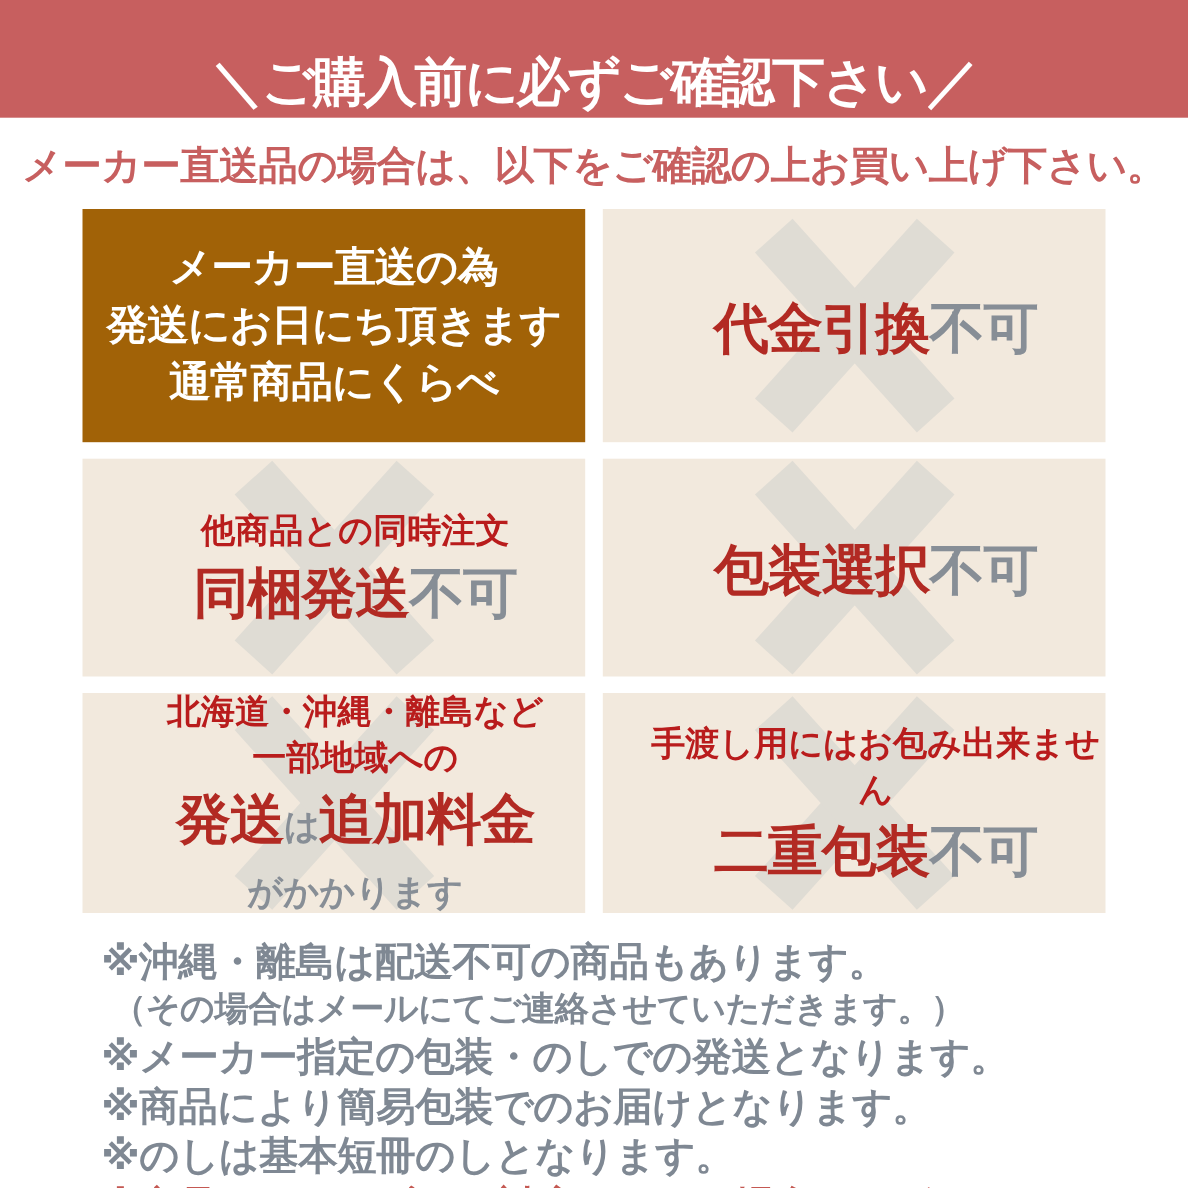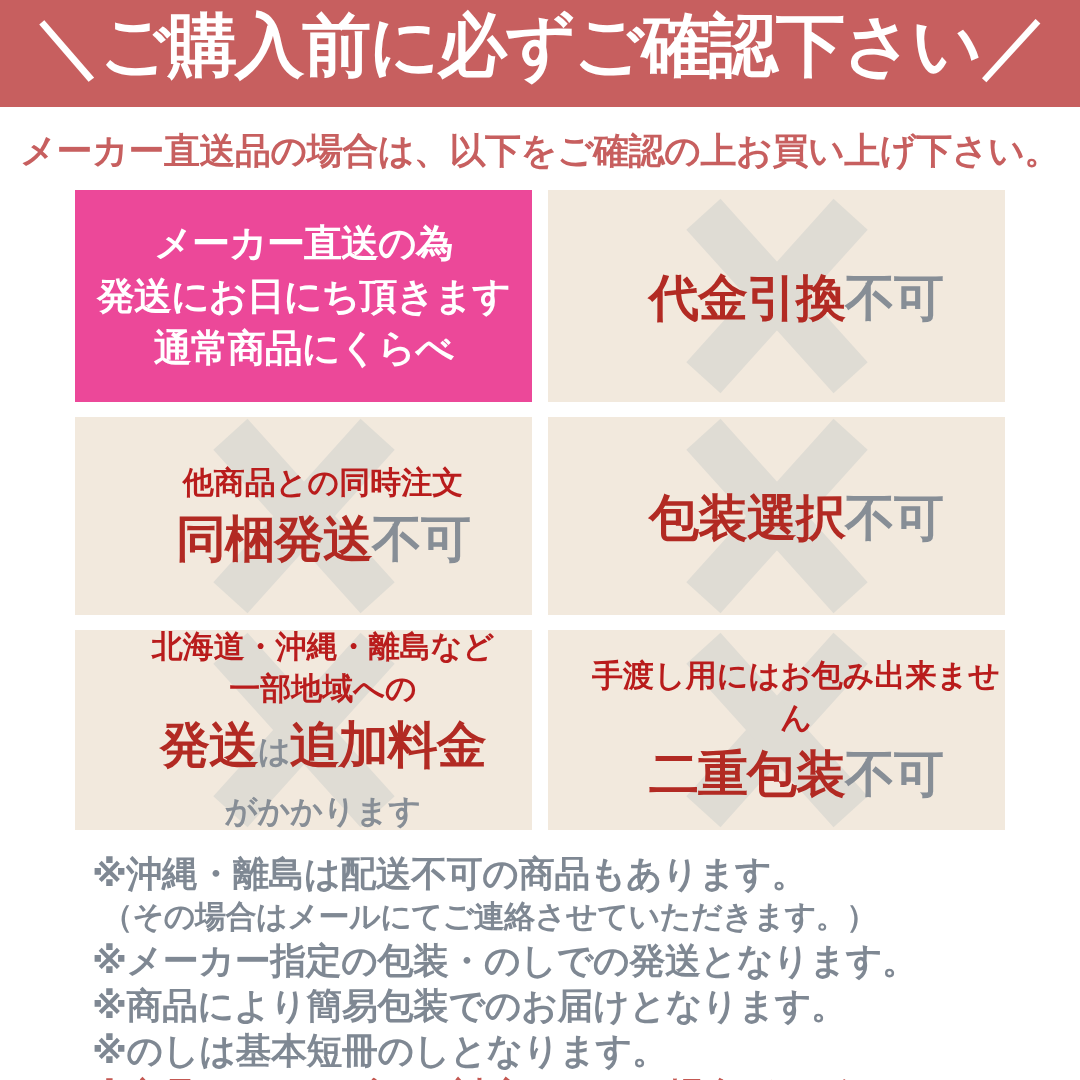--- a/index.html
+++ b/index.html
@@ -1,40 +1,40 @@
 <!DOCTYPE html>
 <html><head>
 <meta charset="utf-8">
 <style>
   * { margin:0; padding:0; box-sizing:border-box; }
   html,body { width:1080px; height:1080px; background:#ffffff; overflow:hidden;
               font-family:"Liberation Sans","DejaVu Sans",sans-serif; }
 
   .banner {
     height:107px; background:#C75F5F; color:#ffffff;
-    display:flex; align-items:flex-start; justify-content:center;
-    font-size:69px; font-weight:600; letter-spacing:-2px; white-space:nowrap;
+    display:flex; align-items:flex-end; justify-content:center;
+    font-size:48px; font-weight:600; letter-spacing:-2px; white-space:nowrap;
   }
 
   .subtitle {
     margin-top:20px; text-align:center; color:#C75F5F;
     font-size:36px; font-weight:700; letter-spacing:-0.5px; white-space:nowrap;
   }
 
   .grid {
     margin:14px 75px 0 75px;
     display:grid;
     grid-template-columns:1fr 1fr;
     grid-template-rows:212px 198px 200px;
     gap:15px 16px;
   }
 
   .card { position:relative; overflow:hidden; }
   .card-red {
-    background:#ec4899; color:#ffffff;
+    background:#a16207; color:#ffffff;
     display:flex; flex-direction:column; align-items:center; justify-content:center;
     text-align:center; font-size:38px; font-weight:600; line-height:1.38; letter-spacing:-1px;
   }
   .card-beige {
     background:#F2E9DD;
     display:flex; flex-direction:column; align-items:center; justify-content:center;
     text-align:center;
     padding-left:39px;
   }
 

